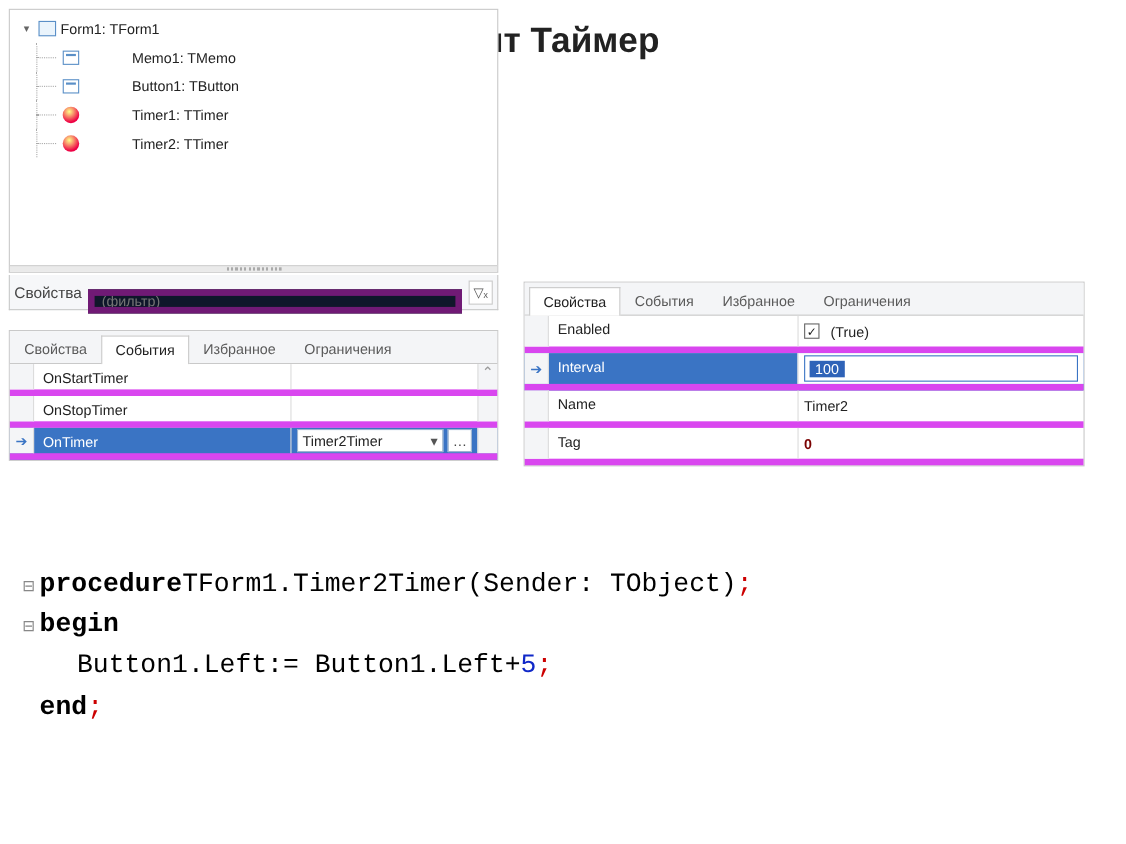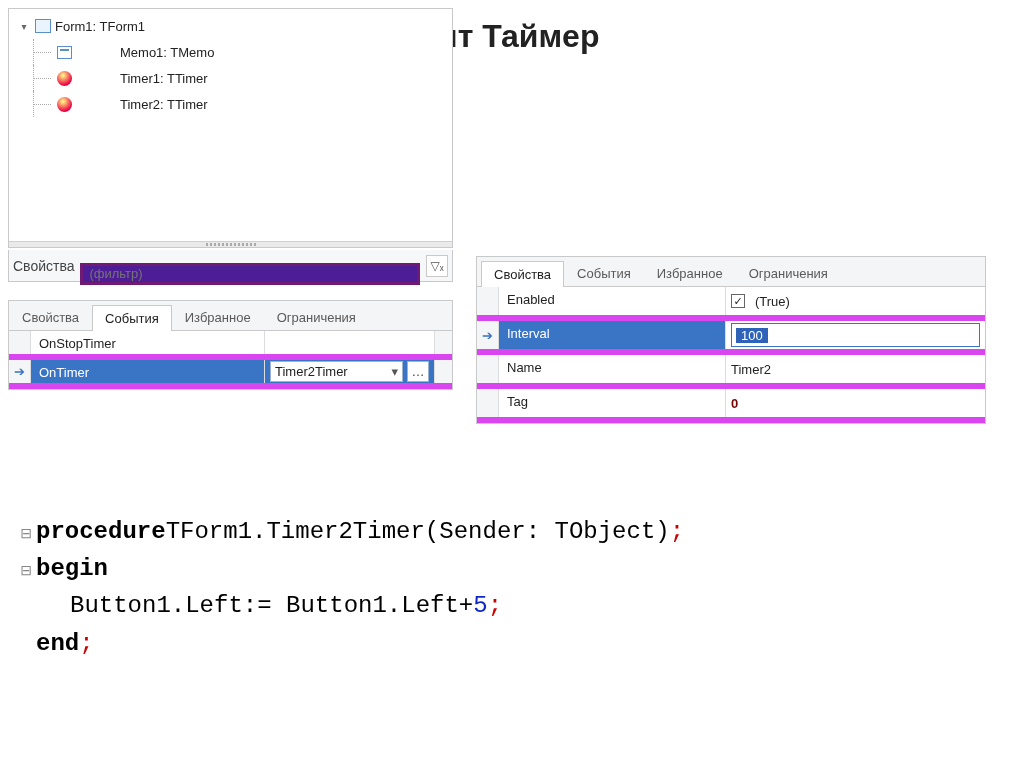--- a/index.html
+++ b/index.html
@@ -88,22 +88,22 @@
 
   
   .filter-row {
     position:absolute; top:250px; left:8px; width:445px; height:32px;
     border:1px solid #c9c9c9; border-top:none;
     display:flex; align-items:center; padding:3px 4px; gap:6px;
     background:#f6f7f9;
   }
   .filter-label { color:#444; font-size:14px; }
   .filter-input {
-    flex:1; height:22px; border:3px solid #701a75;
-    background:#4c1d95; color:#999; padding:0 6px;
+    flex:1; height:22px; border:6px solid #701a75;
+    background:#0f172a; color:#999; padding:0 6px;
     font-family: inherit; font-size:13px;margin-top:16px;
   }
   .funnel-btn {
     width:22px; height:22px; border:1px solid #c9c9c9;
     display:flex; align-items:center; justify-content:center;
     background:#fff; color:#555; font-size:12px;
   }
 
   
   .tabs {
@@ -201,20 +201,24 @@
   <div class="tree-row">
     <span class="tree-toggle">▾</span>
     <span class="icon-form"></span>
     <span>Form1: TForm1</span>
   </div>
   <div class="tree-row child">
     <span class="icon-comp"></span>
     <span>Memo1: TMemo</span>
   </div>
   <div class="tree-row child">
+    <span class="icon-comp"></span>
+    <span>Button1: TButton</span>
+  </div>
+  <div class="tree-row child">
     <span class="icon-timer"></span>
     <span>Timer1: TTimer</span>
   </div>
   <div class="tree-row child">
     <span class="icon-timer"></span>
     <span>Timer2: TTimer</span>
   </div>
   <div class="gripper"></div>
 </div>
 
@@ -225,20 +229,26 @@
 </div>
 
 <div class="left-events">
   <div class="tabs">
     <div class="tab">Свойства</div>
     <div class="tab active">События</div>
     <div class="tab">Избранное</div>
     <div class="tab">Ограничения</div>
   </div>
   <div class="grid">
+    <div class="grid-row">
+      <div class="gutter"></div>
+      <div class="pname">OnStartTimer</div>
+      <div class="pval"></div>
+      <div class="scroll-gutter">⌃</div>
+    </div>
     <div class="grid-row">
       <div class="gutter"></div>
       <div class="pname">OnStopTimer</div>
       <div class="pval"></div>
       <div class="scroll-gutter"></div>
     </div>
     <div class="grid-row row-selected">
       <div class="gutter">➔</div>
       <div class="pname">OnTimer</div>
       <div class="pval">

